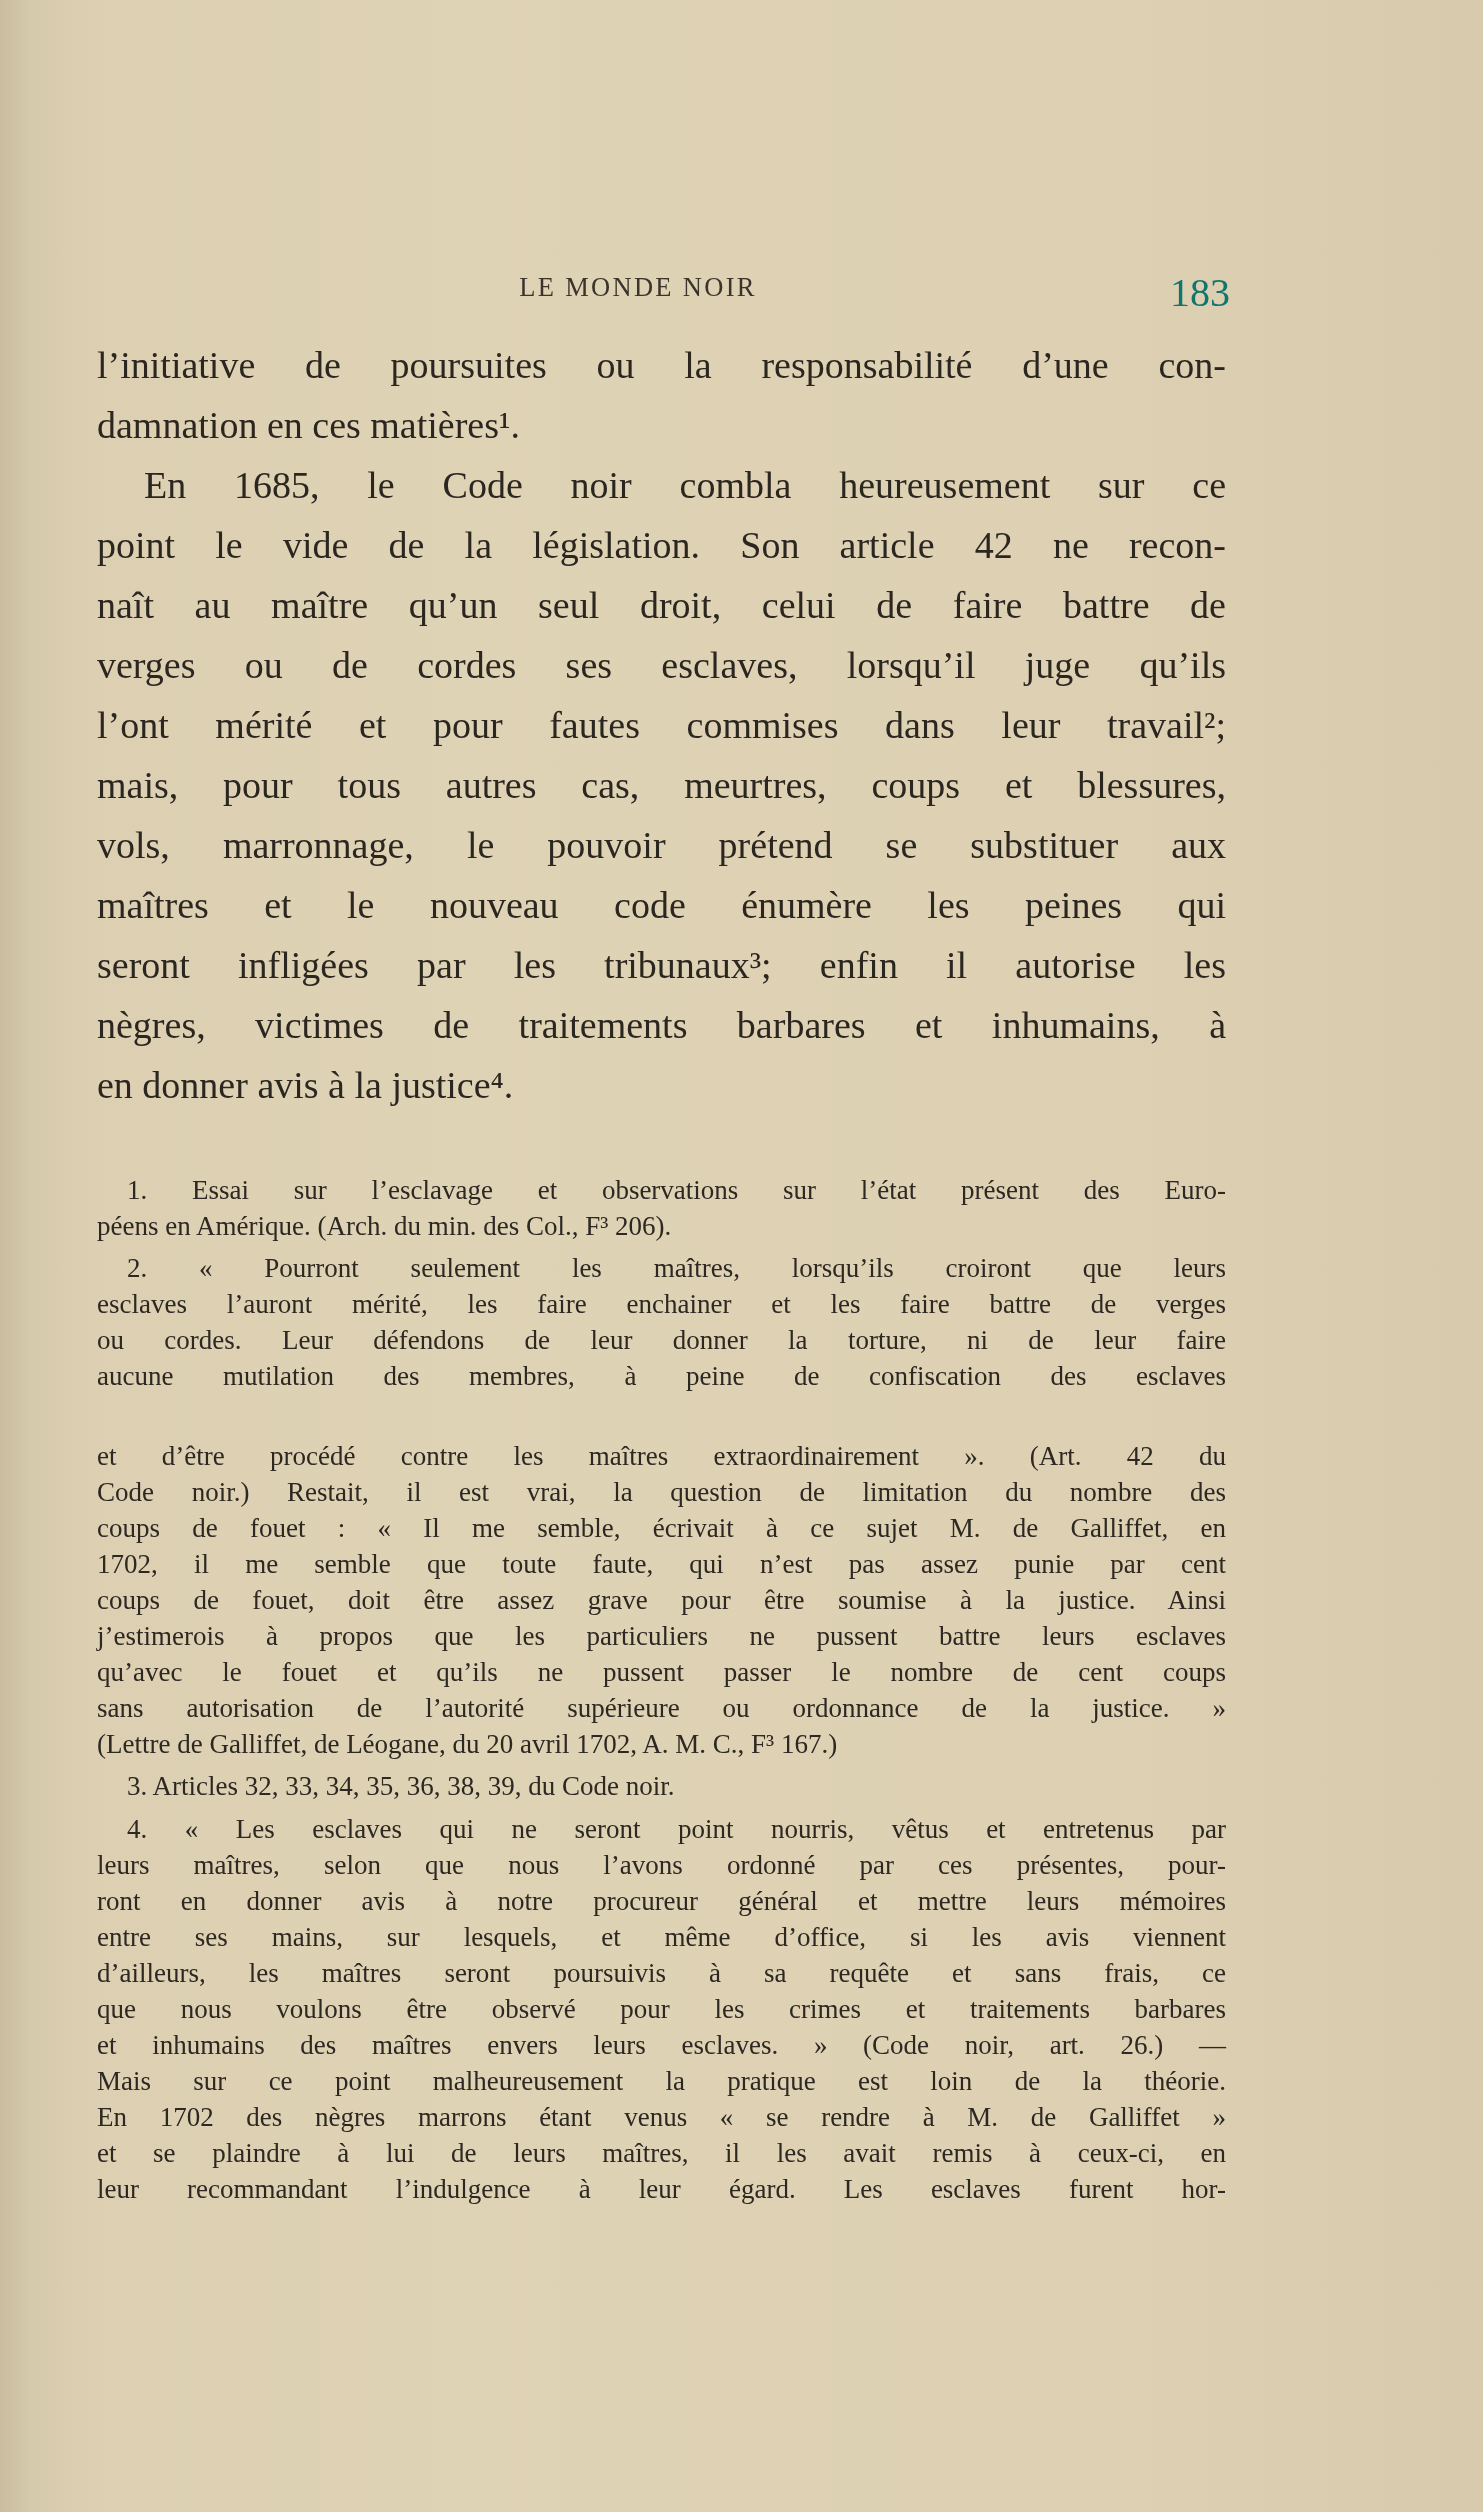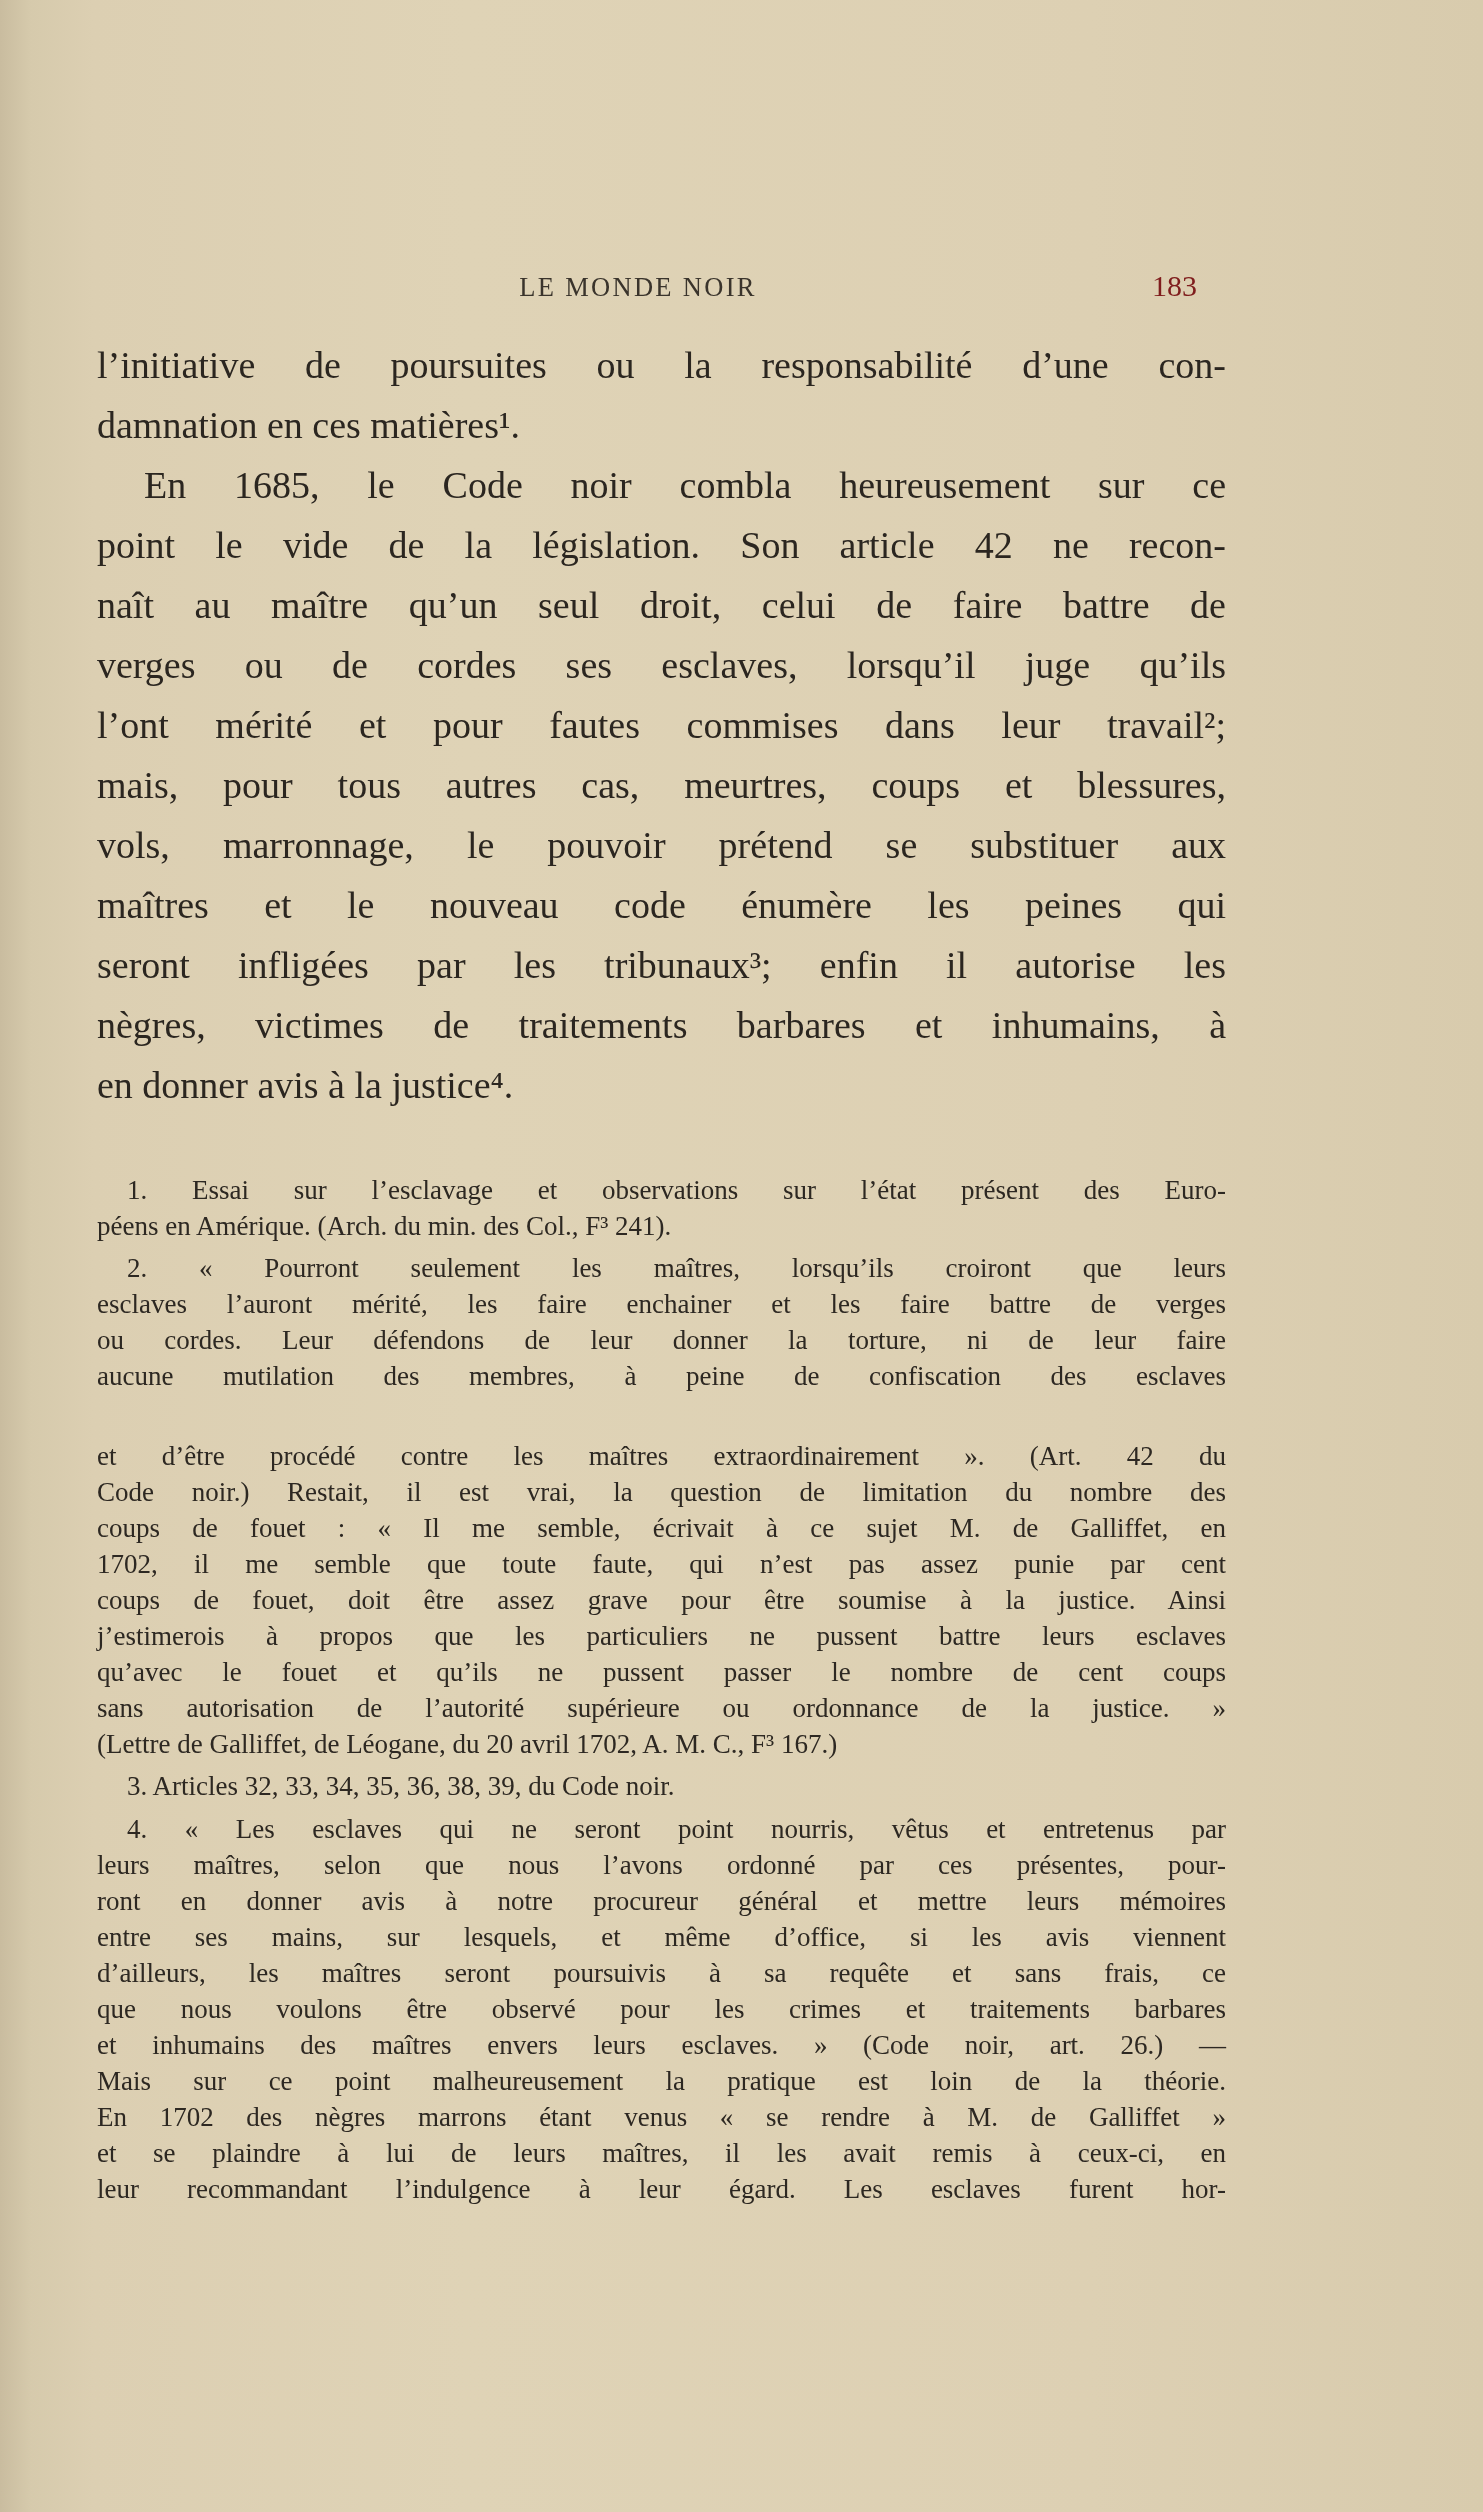--- a/index.html
+++ b/index.html
@@ -9,22 +9,22 @@
     font-family: "DejaVu Serif", "Liberation Serif", serif;
     color:#2a2520;
   }
   .page { position:absolute; left:0; top:0; width:1483px; height:2512px;border-radius:32px; }
   .running-head {
     position:absolute; top:272px; left:498px; width:280px; text-align:center;
     font-size:26.5px; letter-spacing:2.3px; color:#3a342c;
     font-family: "Liberation Serif", serif;
   }
   .page-number {
-    position:absolute; top:269px; left:1152px; width:78px; 
-    font-size:30px; color:#7f1d1d; font-family: "Liberation Serif", serif;
+    position:absolute; top:269px; left:1152px; width:78px; text-align:right;
+    font-size:40px; color:#0f766e; font-family: "Liberation Serif", serif;
   }
   .body-text { position:absolute; left:97px; top:335px; width:1129px; }
   .line {
     display:block; height:60px; line-height:60px; white-space:nowrap;
     font-size:38px; text-align:justify; text-align-last:justify;
     font-family: "Liberation Serif", serif; color:#2b2620;
     transform-origin:left center;
   }
   .line.last { text-align-last:left; }
   .line.indent { padding-left:47px; }
@@ -56,21 +56,21 @@
     <span class="line" style="display: block;">mais, pour tous autres cas, meurtres, coups et blessures,</span>
     <span class="line" style="display: block;">vols, marronnage, le pouvoir prétend se substituer aux</span>
     <span class="line" style="display: block;">maîtres et le nouveau code énumère les peines qui</span>
     <span class="line" style="display: block;">seront infligées par les tribunaux³; enfin il autorise les</span>
     <span class="line" style="display: block;">nègres, victimes de traitements barbares et inhumains, à</span>
     <span class="line last" style="display: block;">en donner avis à la justice⁴.</span>
   </div>
 
   <div class="notes">
     <span class="nline indent" style="display: block;">1. Essai sur l’esclavage et observations sur l’état présent des Euro-</span>
-    <span class="nline last" style="display: block;">péens en Amérique. (Arch. du min. des Col., F³ 241).</span>
+    <span class="nline last" style="display: block;">péens en Amérique. (Arch. du min. des Col., F³ 206).</span>
     <span class="nline indent gap" style="display: block;">2. « Pourront seulement les maîtres, lorsqu’ils croiront que leurs</span>
     <span class="nline" style="display: block;">esclaves l’auront mérité, les faire enchainer et les faire battre de verges</span>
     <span class="nline" style="display: block;">ou cordes. Leur défendons de leur donner la torture, ni de leur faire</span>
     <span class="nline" style="display: block;">aucune mutilation des membres, à peine de confiscation des esclaves</span>
     <span class="nline" style="display: block; margin-top: 44px;">et d’être procédé contre les maîtres extraordinairement ». (Art. 42 du</span>
     <span class="nline" style="display: block;">Code noir.) Restait, il est vrai, la question de limitation du nombre des</span>
     <span class="nline" style="display: block;">coups de fouet : « Il me semble, écrivait à ce sujet M. de Galliffet, en</span>
     <span class="nline" style="display: block;">1702, il me semble que toute faute, qui n’est pas assez punie par cent</span>
     <span class="nline" style="display: block;">coups de fouet, doit être assez grave pour être soumise à la justice. Ainsi</span>
     <span class="nline" style="display: block;">j’estimerois à propos que les particuliers ne pussent battre leurs esclaves</span>

